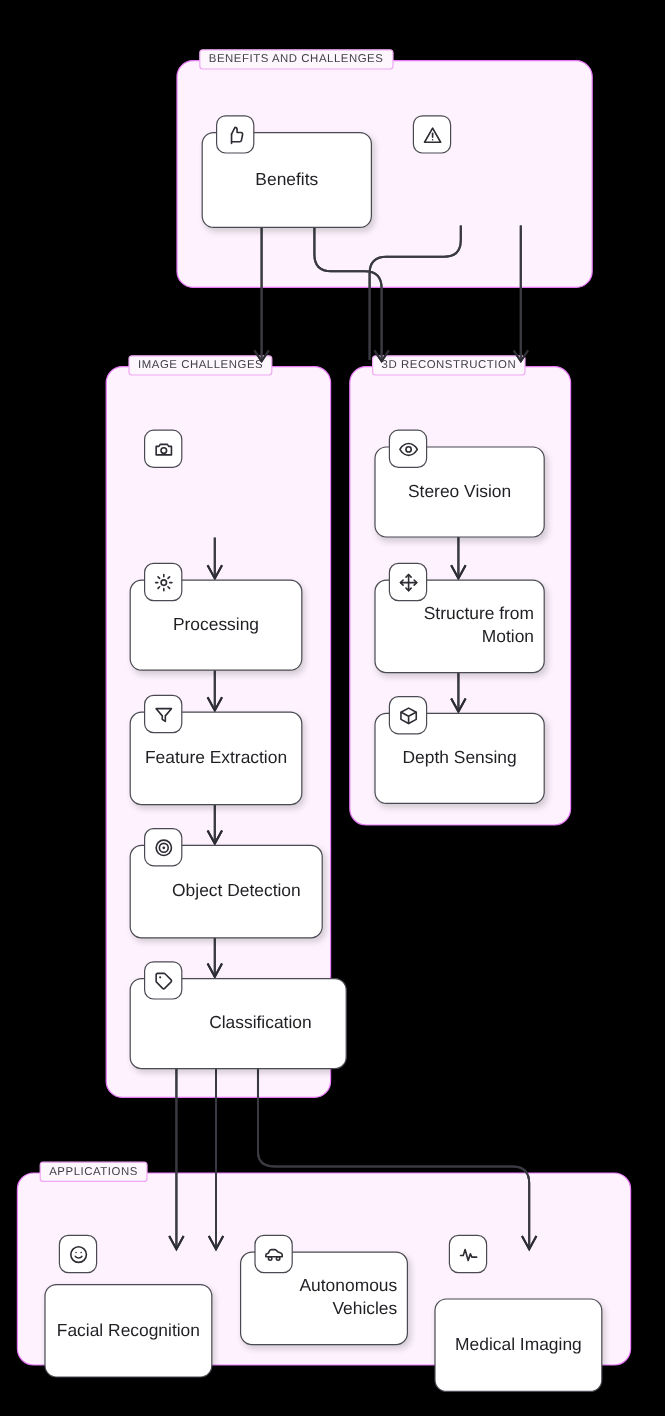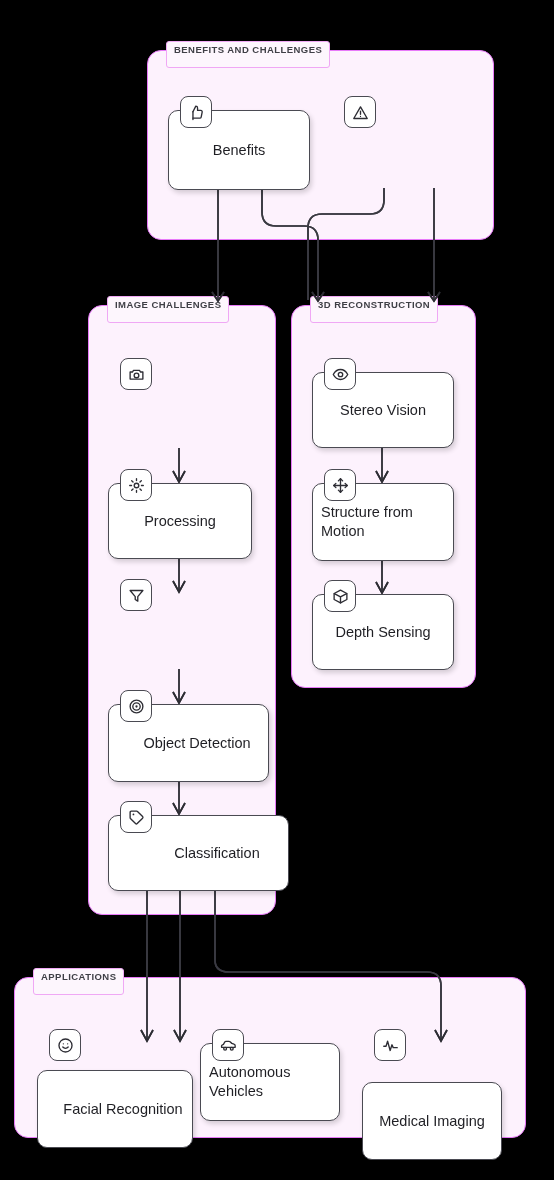--- a/index.html
+++ b/index.html
@@ -4,27 +4,27 @@
 <style>
   html,body{margin:0;padding:0;background:#000;}
   body{width:554px;height:1180px;position:relative;overflow:hidden;
        font-family:"Liberation Sans",sans-serif;-webkit-font-smoothing:antialiased;}
   #stage{position:absolute;left:0;top:0;width:554px;height:1180px;}
 
   
   .cluster{position:absolute;background:#fdf2fd;border:1.6px solid #e879f9;
            border-radius:14px;box-shadow:2px 3px 6px rgba(0,0,0,.28);}
   .cluster-label{position:absolute;top:-10px;left:18px;background:#fdf6fd;
-           border:1px solid #f0a8f5;border-radius:3px;padding:2px 7px 12px 7px;
-           font-size:9.5px;letter-spacing:.45px;color:#3f3f46;white-space:nowrap;font-weight:bold;}
+           border:1px solid #f0a8f5;border-radius:3px;padding:2px 7px 2px 7px;
+           font-size:9.5px;letter-spacing:.45px;color:#3f3f46;white-space:nowrap;}
 
   
   .node{position:absolute;background:#ffffff;border:1.7px solid #4a4a52;
         border-radius:10px;box-shadow:2px 3px 5px rgba(0,0,0,.16);
-        display:flex;align-items:center;justify-content:center;text-align:left;
+        display:flex;align-items:center;justify-content:center;text-align:right;
         color:#1f1f24;font-size:14.5px;line-height:1.28;z-index:4;}
   .node span{display:block;padding:0 8px;}
 
   
   .badge{position:absolute;width:30px;height:30px;background:#fff;
          border:1.7px solid #4a4a52;border-radius:8px;z-index:6;
          display:flex;align-items:center;justify-content:center;}
   .badge svg{width:17px;height:17px;display:block;}
 
   
@@ -151,20 +151,23 @@
   <div class="node" style="left:108px;top:483px;width:142px;height:74px;">
     <span>Processing</span>
   </div>
   <div class="badge" style="left:120px;top:469px;">
     <svg viewBox="0 0 24 24" fill="none" stroke="#2d2d34" stroke-width="1.9" stroke-linecap="round" stroke-linejoin="round">
       <circle cx="12" cy="12" r="3.2"></circle>
       <path d="M12 2.4v2.6M12 19v2.6M21.6 12H19M5 12H2.4M18.8 5.2l-1.9 1.9M7.1 16.9l-1.9 1.9M18.8 18.8l-1.9-1.9M7.1 7.1 5.2 5.2"></path>
     </svg>
   </div>
 
+  <div class="node" style="left:108px;top:593px;width:142px;height:76px;">
+    <span>Feature Extraction</span>
+  </div>
   <div class="badge" style="left:120px;top:579px;">
     <svg viewBox="0 0 24 24" fill="none" stroke="#2d2d34" stroke-width="1.9" stroke-linecap="round" stroke-linejoin="round">
       <path d="M3 5h18l-7.2 8.5V20l-3.6-2.4v-4.1z"></path>
     </svg>
   </div>
 
   <div class="node" style="left:108px;top:704px;width:142px;height:76px;padding-left:17px;">
     <span>Object Detection</span>
   </div>
   <div class="badge" style="left:120px;top:690px;">
@@ -208,21 +211,21 @@
   <div class="node" style="left:312px;top:594px;width:140px;height:74px;">
     <span>Depth Sensing</span>
   </div>
   <div class="badge" style="left:324px;top:580px;">
     <svg viewBox="0 0 24 24" fill="none" stroke="#2d2d34" stroke-width="1.9" stroke-linecap="round" stroke-linejoin="round">
       <path d="M21 7.8v8.4L12 21 3 16.2V7.8L12 3z"></path>
         <path d="M3.3 7.9 12 12.6l8.7-4.7M12 12.6V21"></path>
     </svg>
   </div>
 
-  <div class="node" style="left:37px;top:1070px;width:138px;height:76px;padding-left:16px;">
+  <div class="node" style="left:37px;top:1070px;width:138px;height:76px;">
     <span>Facial Recognition</span>
   </div>
   <div class="badge" style="left:49px;top:1029px;">
     <svg viewBox="0 0 24 24" fill="none" stroke="#2d2d34" stroke-width="1.9" stroke-linecap="round" stroke-linejoin="round">
       <circle cx="12" cy="12" r="9.2"></circle>
         <path d="M8.2 14.2a5 5 0 0 0 7.6 0"></path>
       <circle cx="9" cy="9.6" r=".95" fill="#2d2d34" stroke="none"></circle>
         <circle cx="15" cy="9.6" r=".95" fill="#2d2d34" stroke="none"></circle>
     </svg>
   </div>

